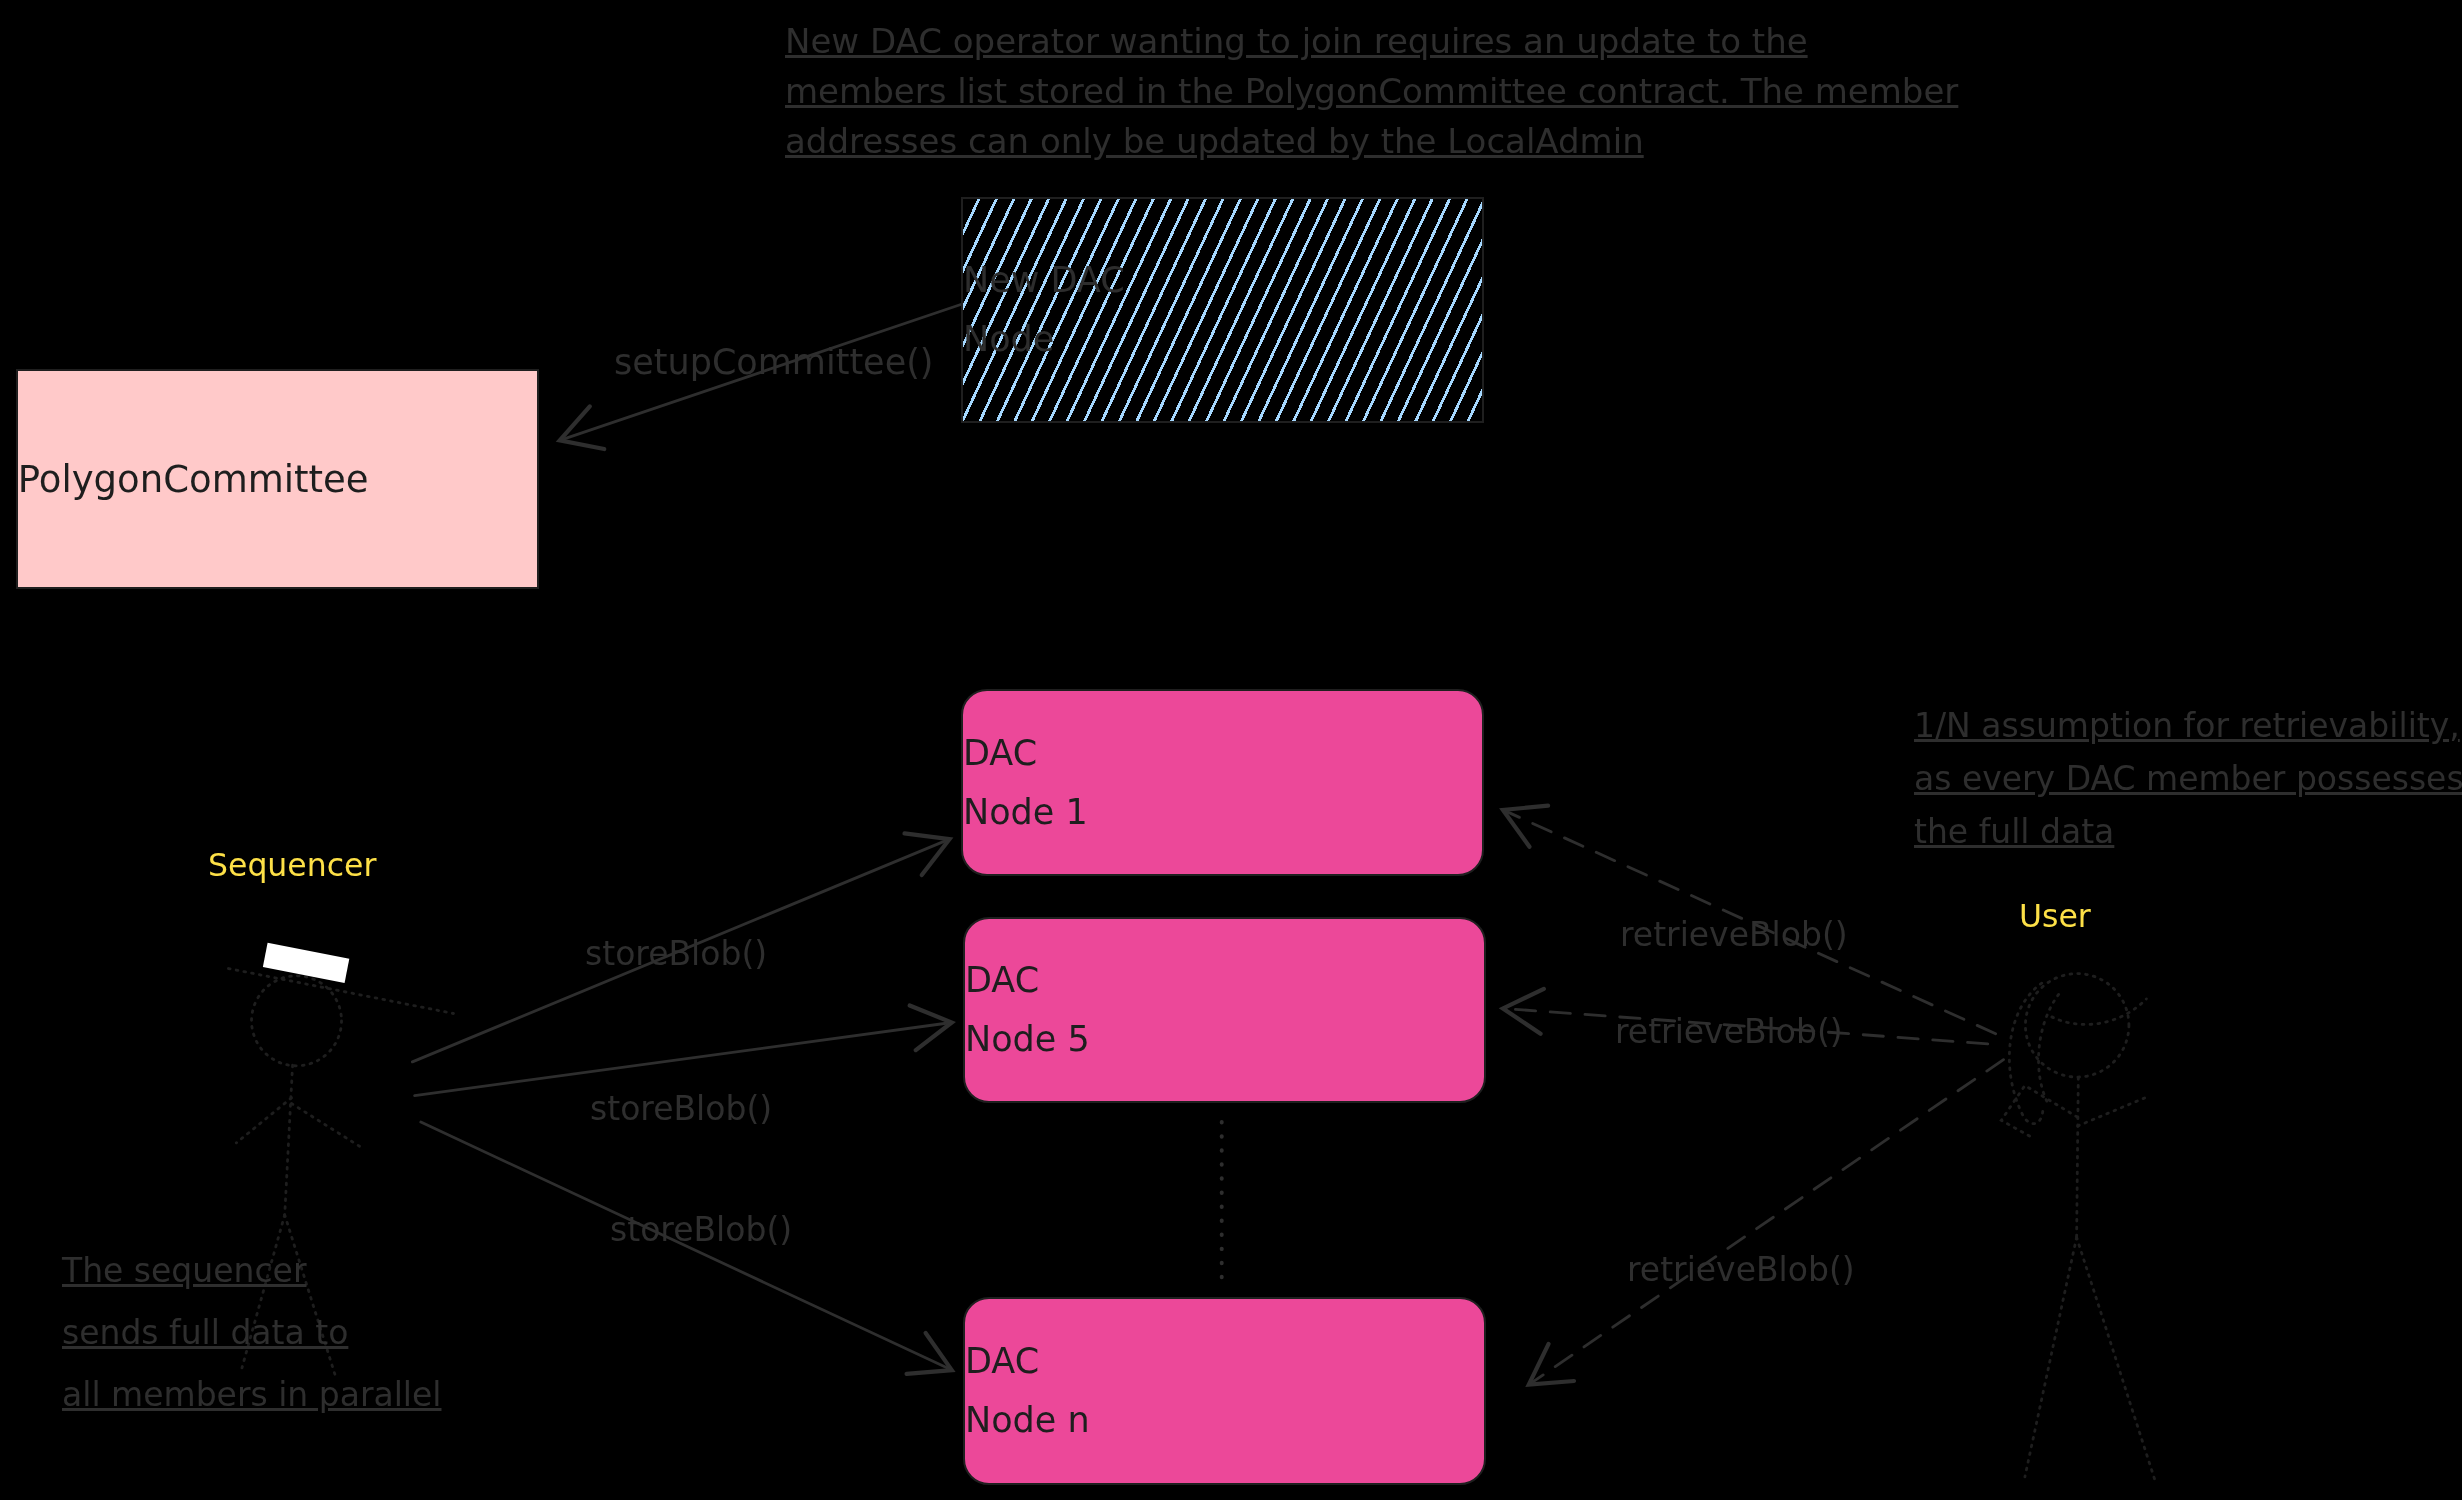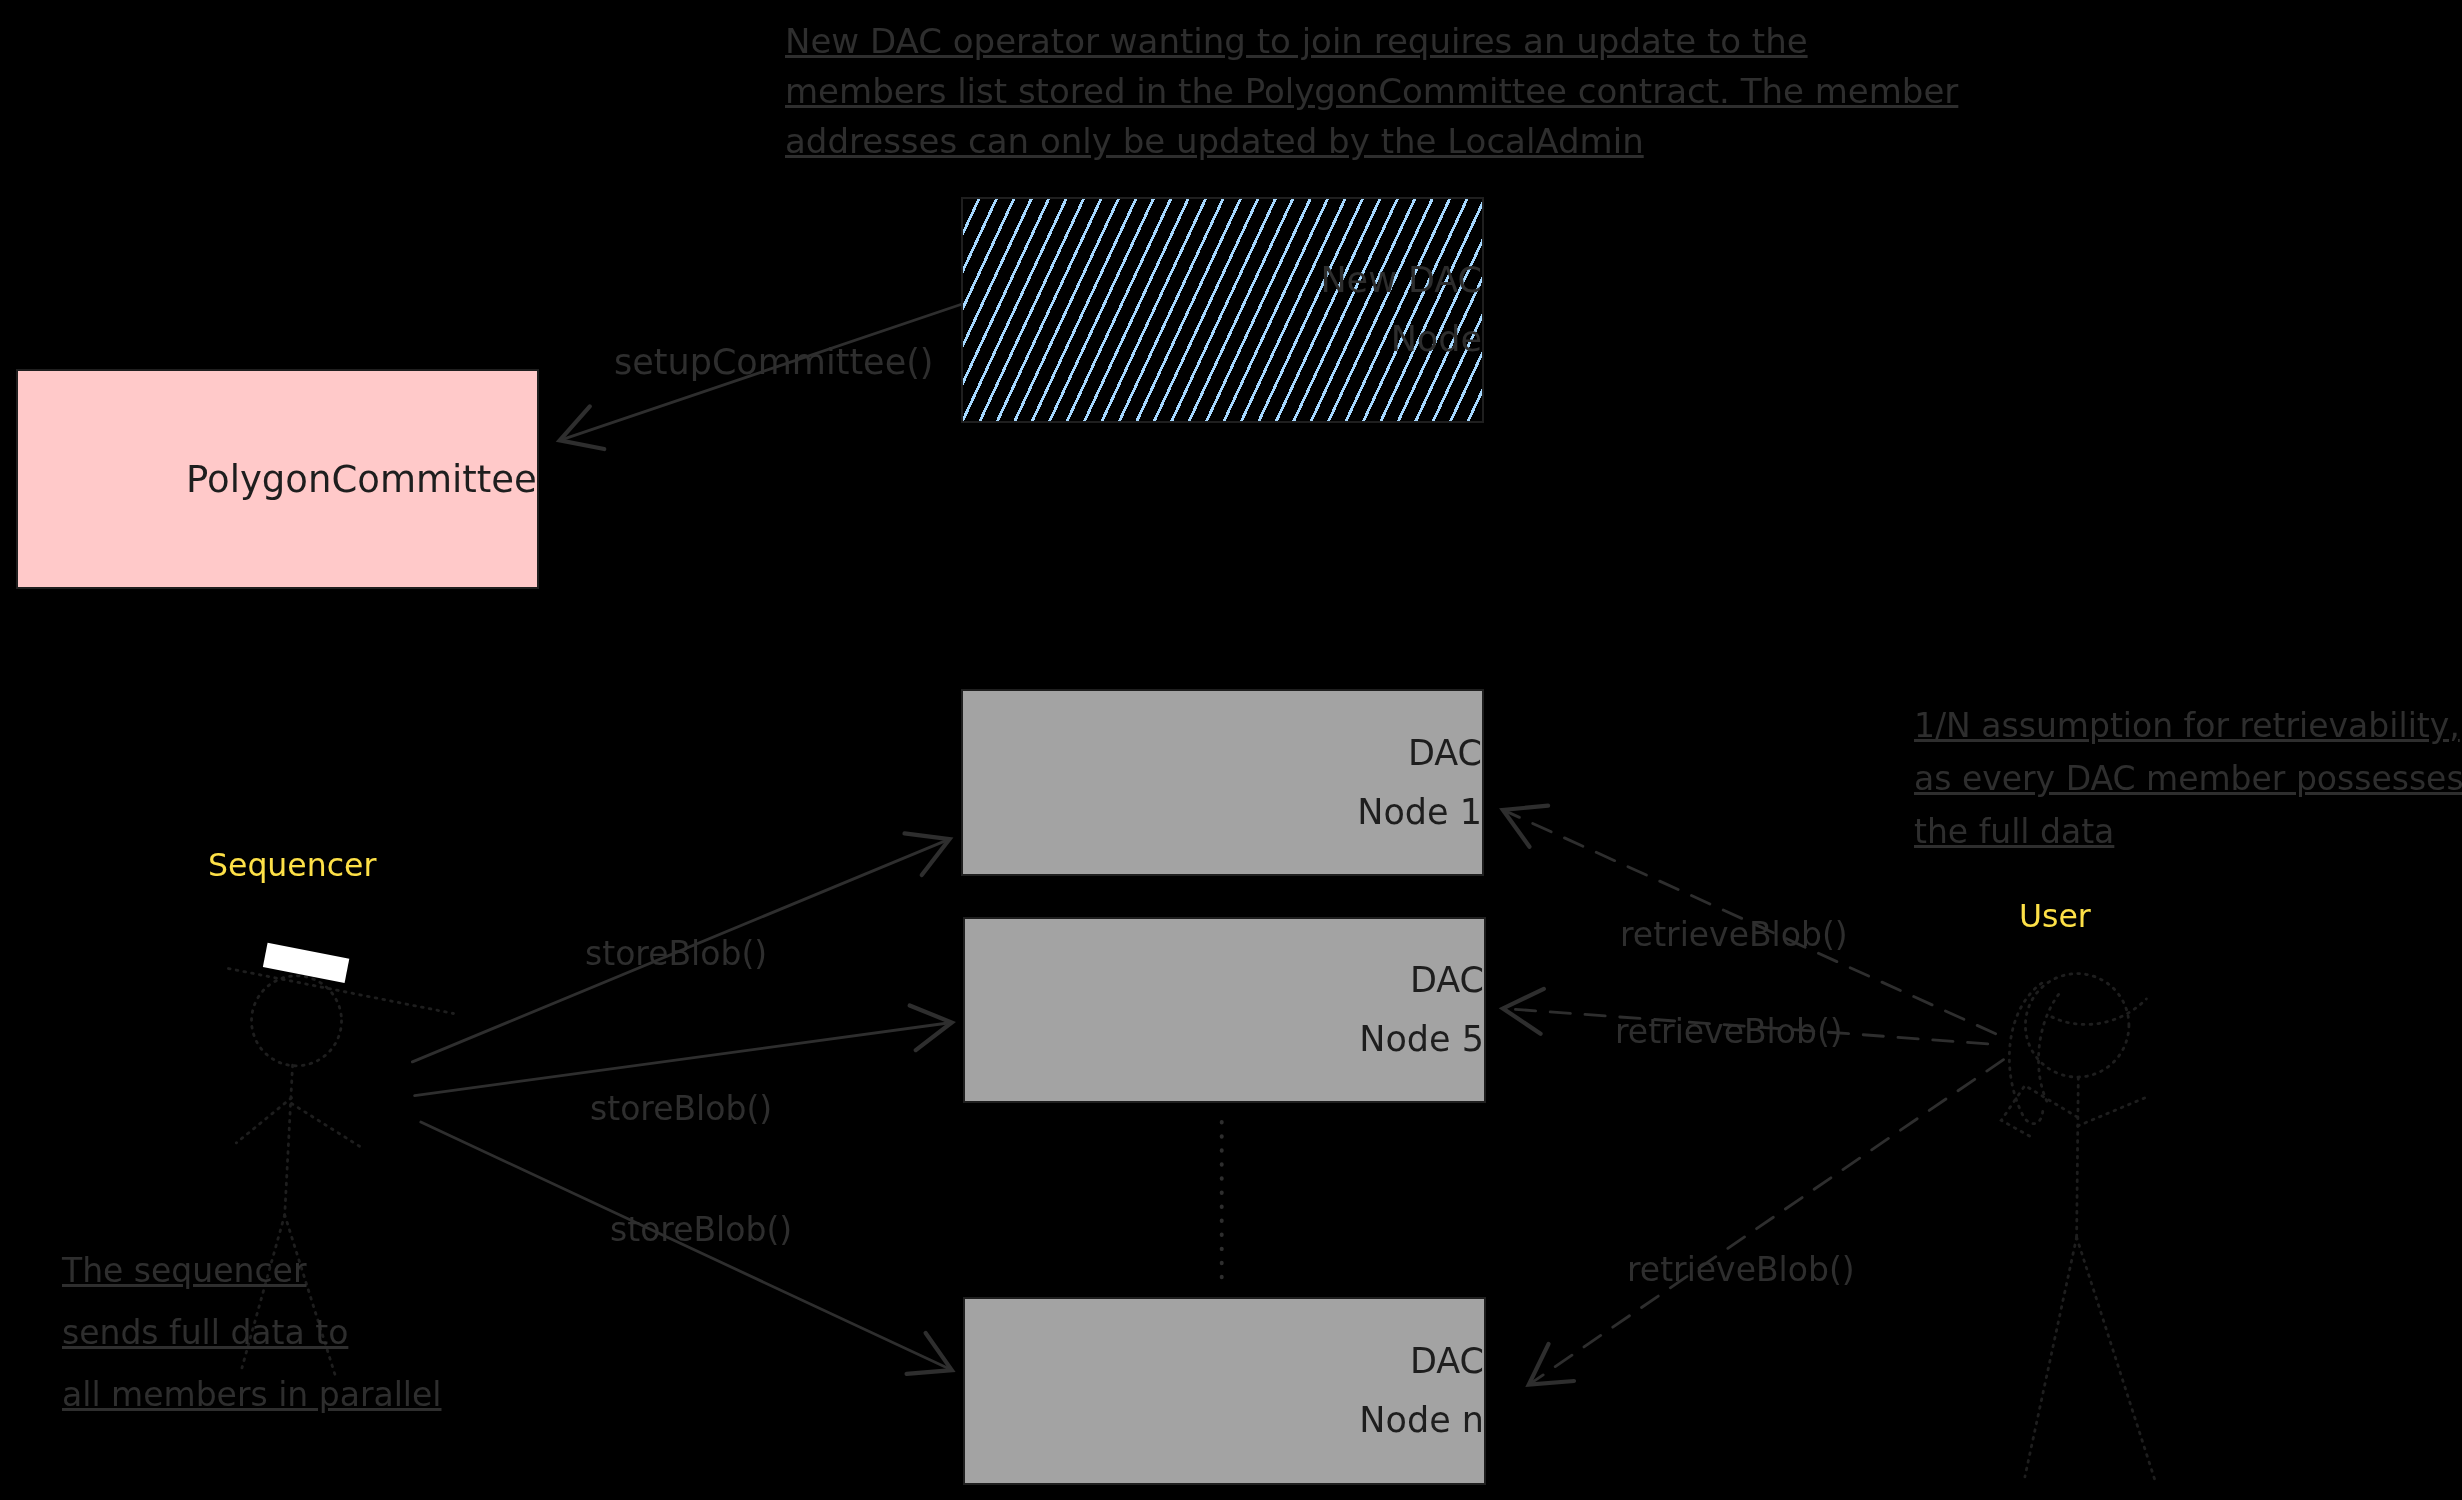--- a/index.html
+++ b/index.html
@@ -32,28 +32,28 @@
     color:#fde047;
     font-size:31.5px;
     white-space:nowrap;
   }
   .box{
     position:absolute;
     box-sizing:border-box;
     border:2.3px solid #1f1f1f;
     display:flex;
     flex-direction:column;
-    align-items:flex-end;
+    align-items:flex-start;
     justify-content:center;
     text-align:center;
     color:#1e1e1e;
     font-size:35px;
     line-height:59px;
   }
-  .box-blue{background:#a3a3a3;}
+  .box-blue{background:#ec4899;border-radius:26px;}
   .box-pink{background:#ffc9c9;font-size:37px;}
   .box-hatch{
     background:repeating-linear-gradient(115deg, transparent 0 13px, #a5d8ff 13px 15.8px);
     color:#2d2d2d;
   }
 </style>
 </head>
 <body>
 
 <div class="stage">

